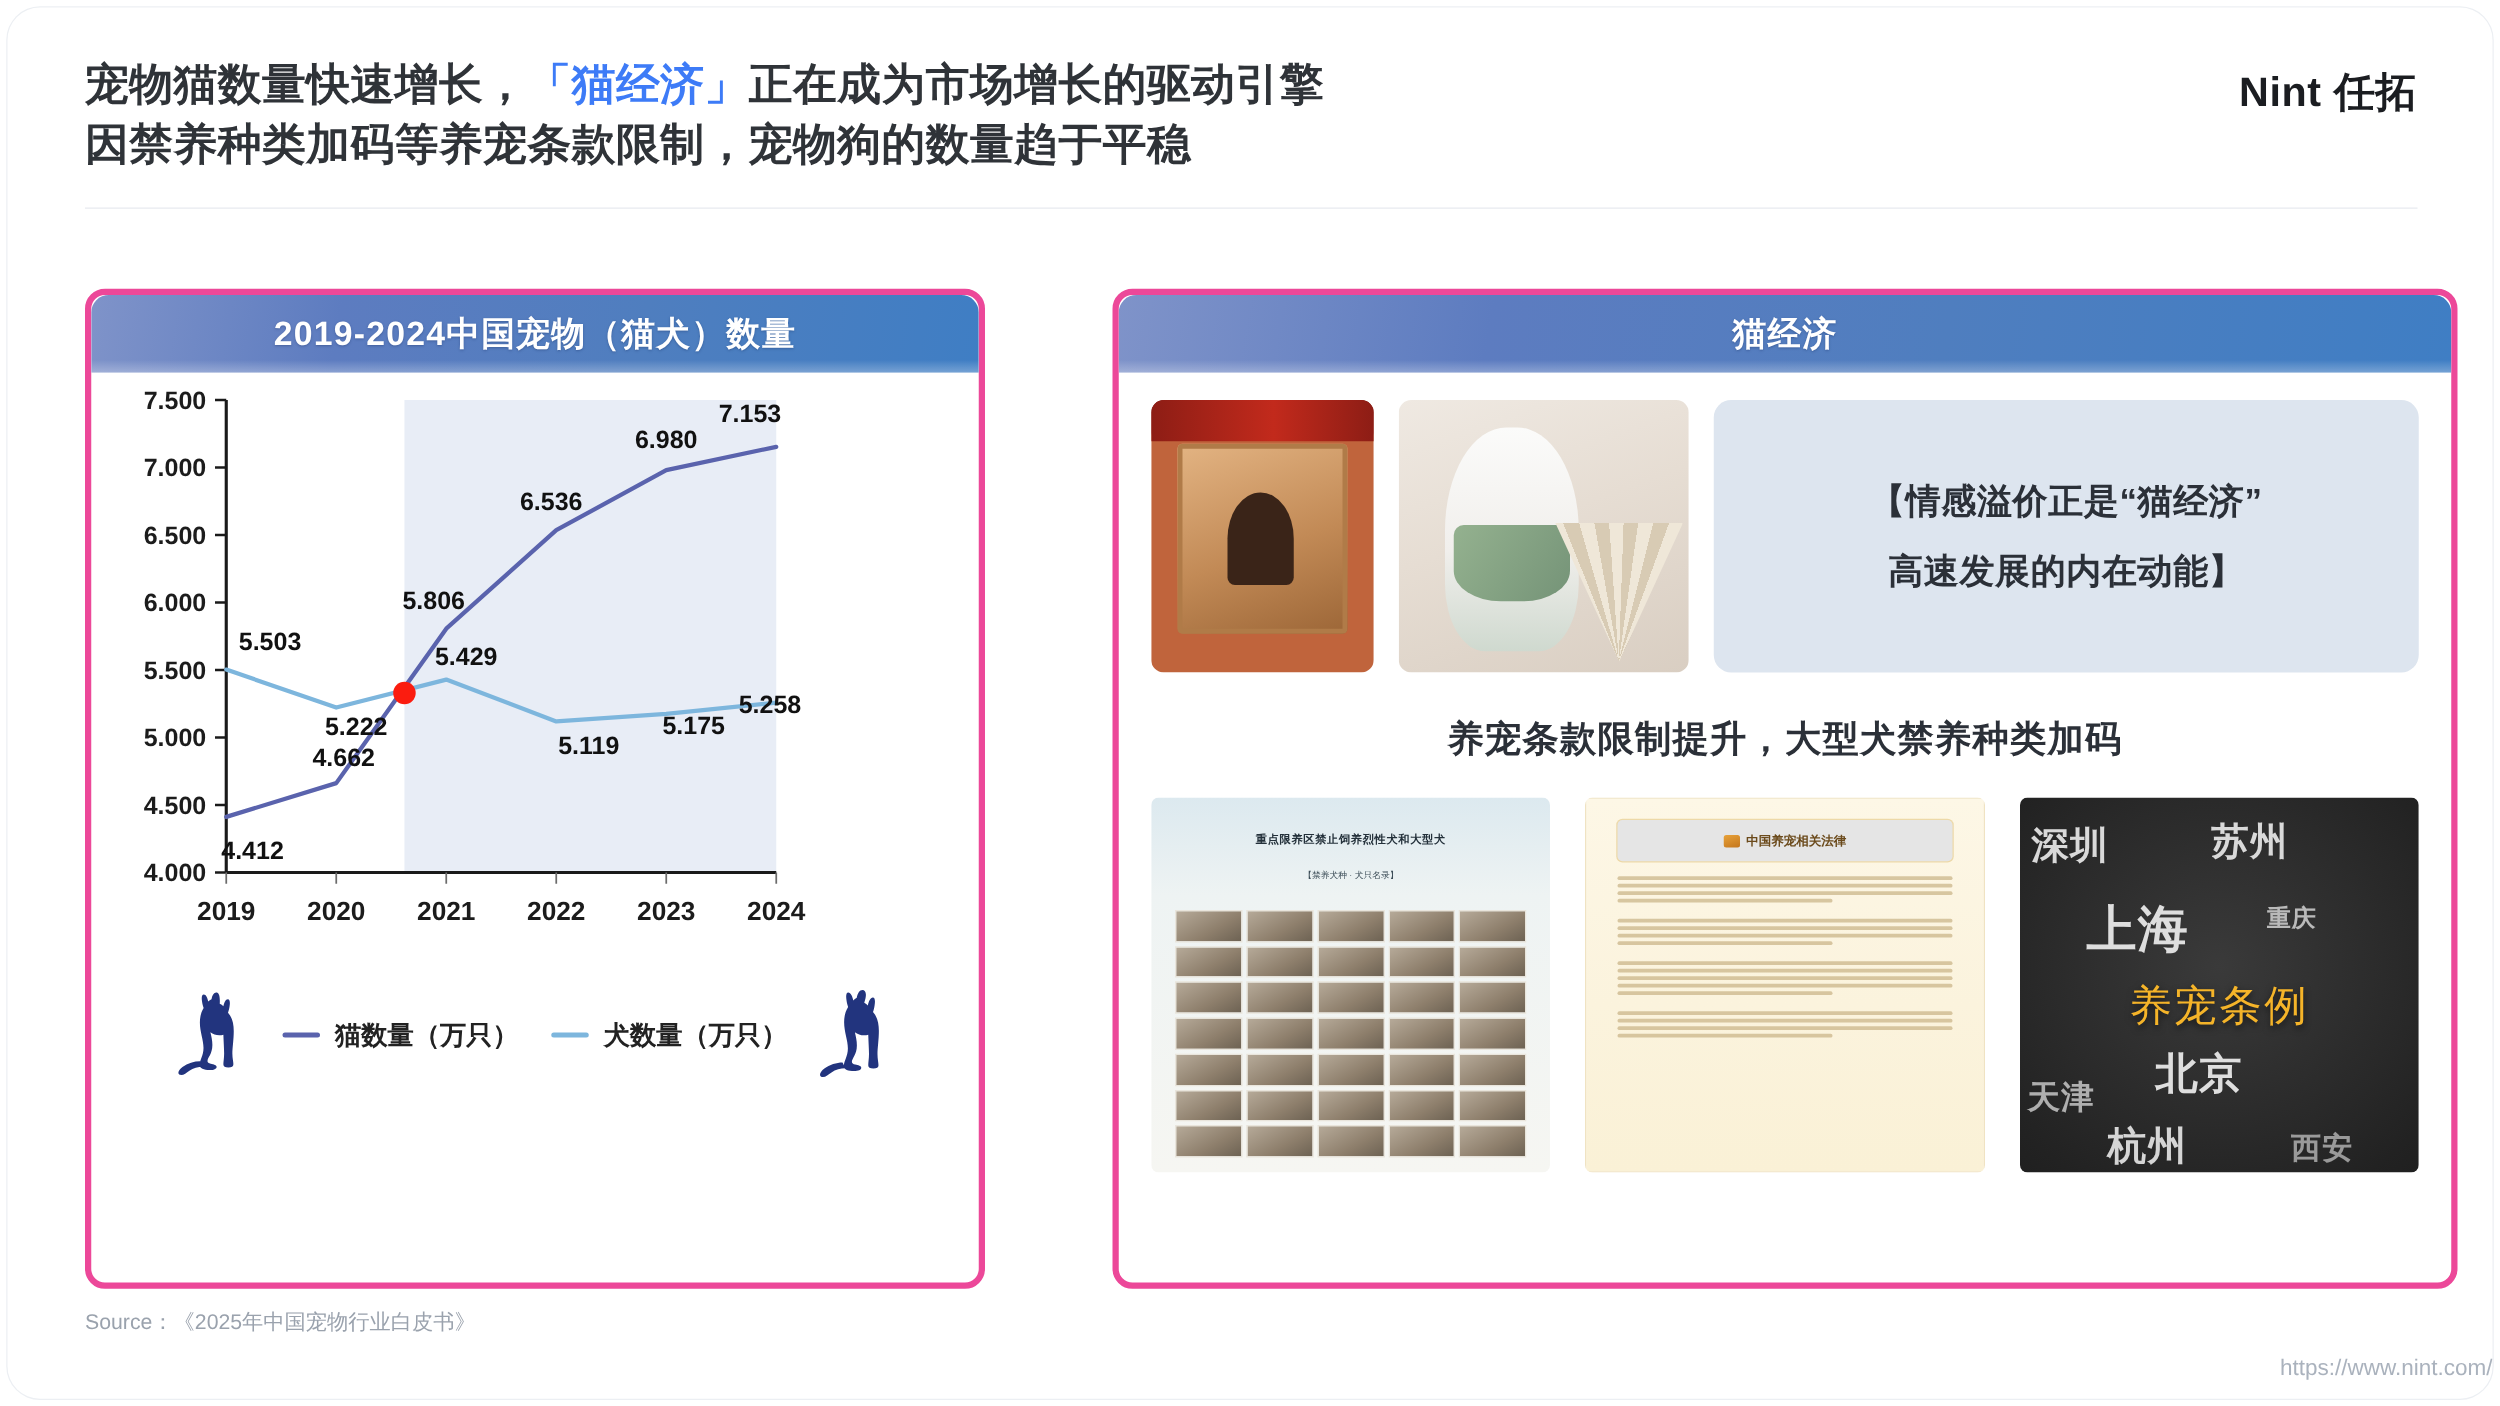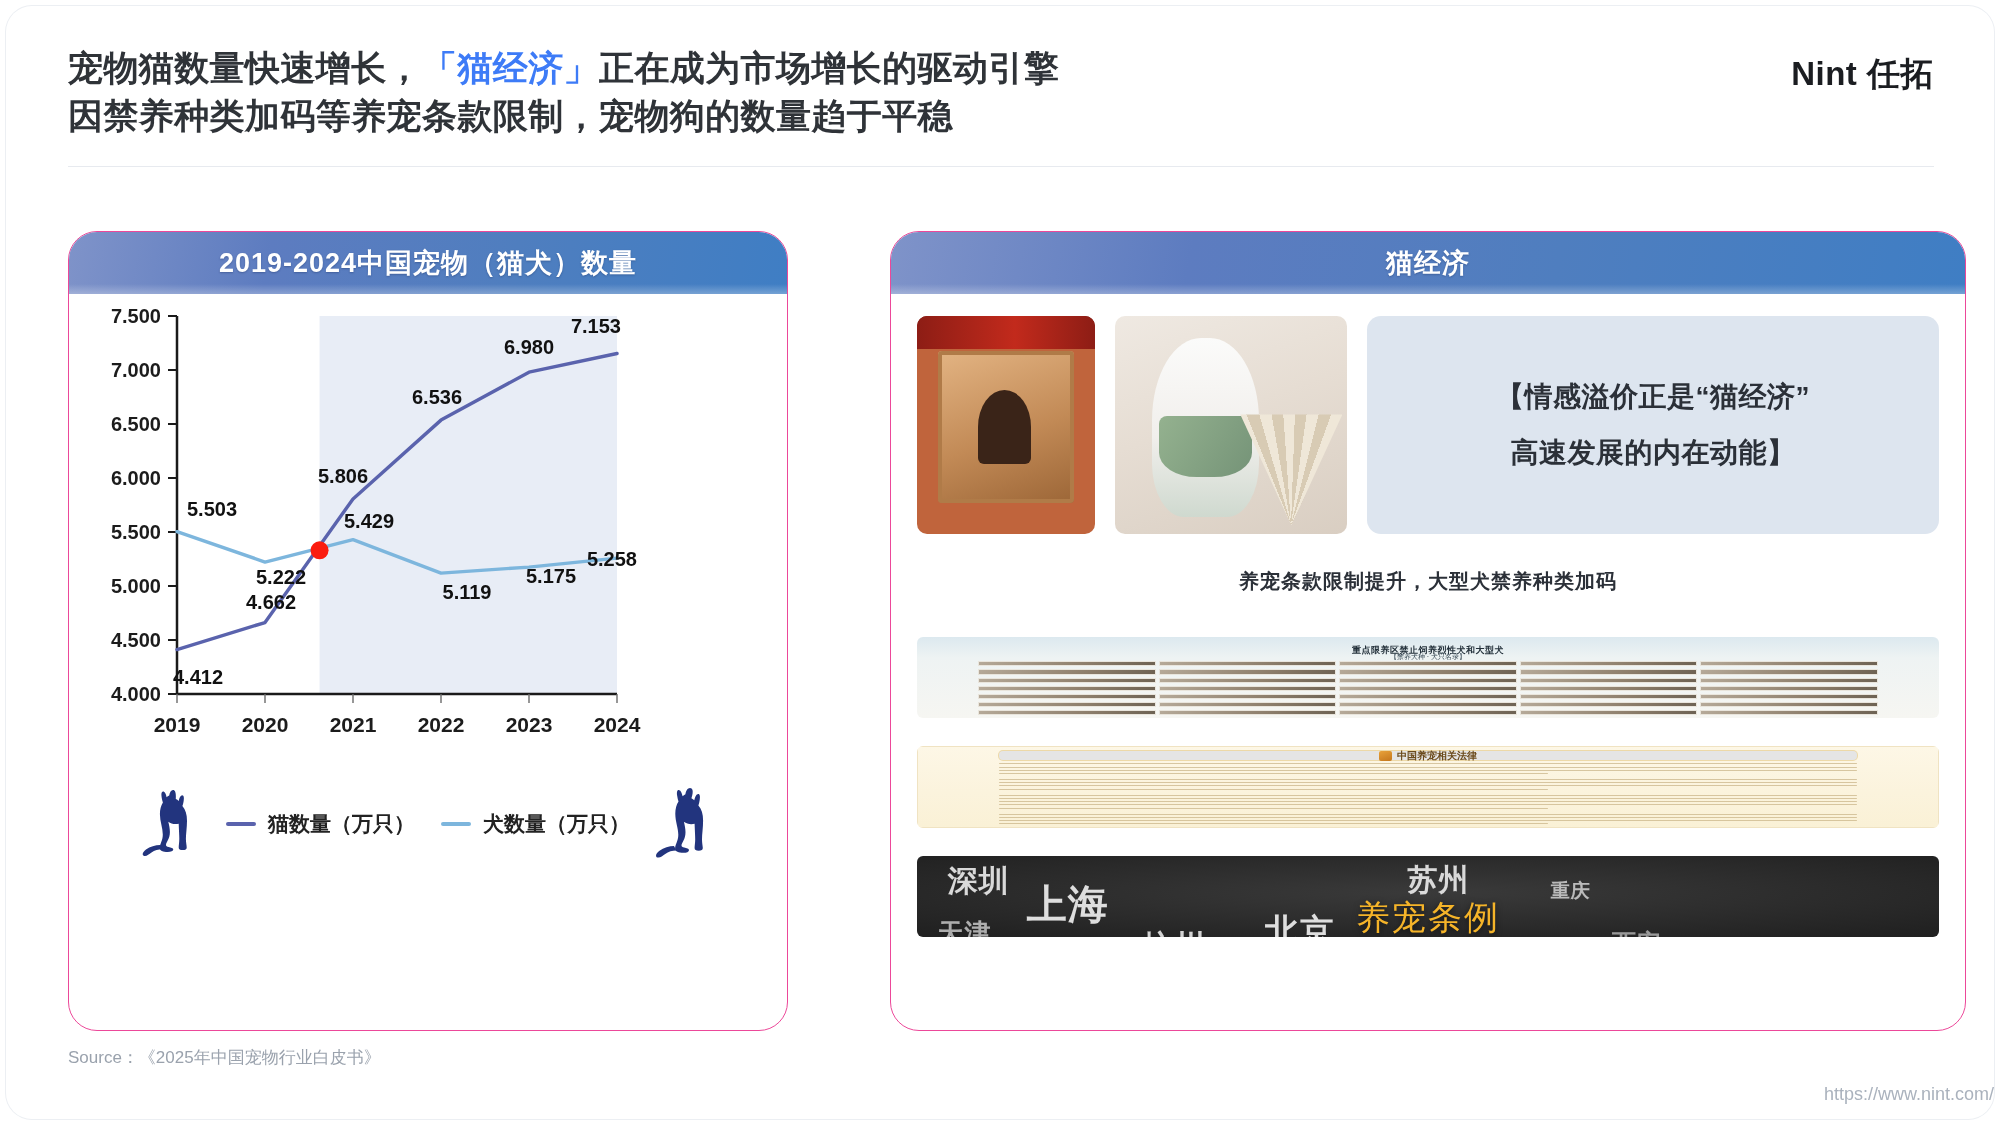--- a/index.html
+++ b/index.html
@@ -46,22 +46,22 @@
   }
   #header-rule {
     position: absolute; left: 62px; right: 60px; top: 160px;
     height: 1px; background: #e7eaef;
   }
 
   
   .card {
     position: absolute;
     background: #ffffff;
-    border: 1px solid #ec4899;
-    border-radius: 29px;
+    border: 5px solid #ec4899;
+    border-radius: 16px;
     overflow: hidden;
   }
   #chart-card { left: 62px; top: 225px; width: 720px; height: 800px; }
   #cat-card   { left: 884px; top: 225px; width: 1076px; height: 800px; }
 
   .card-head {
     position: relative;
     height: 62px;
     background: linear-gradient(100deg,#7f93c9 0%, #5d7cc0 28%, #4f7ebf 62%, #3f7ec4 100%);
     display: flex; align-items: center; justify-content: center;
@@ -124,26 +124,26 @@
     background: #dde5ef;
     border-radius: 14px;
     display: flex; flex-direction: column;
     align-items: center; justify-content: center;
     gap: 18px;
     padding: 30px 22px;
   }
   .quote-line { font-size: 28px; font-weight: 700; color: #2b3038; white-space: nowrap; letter-spacing: .5px; }
 
   #subhead {
-    margin-top: 34px; margin-bottom: 42px;
+    margin-top: 34px; margin-bottom: 26px;
     text-align: center;
-    font-size: 20px; font-weight: 700; color: #2b3038; letter-spacing: 1px;
-  }
-
-  #bottom-row { display: flex; gap: 28px; height: 300px; flex-direction: column; }
+    font-size: 29px; font-weight: 700; color: #2b3038; letter-spacing: 1px;
+  }
+
+  #bottom-row { display: flex; gap: 28px; height: 300px; }
   .doc-thumb { flex: 1 1 0; border-radius: 6px; overflow: hidden; position: relative; }
 
   
   #ph-house-bg {
     position: absolute; inset: 0;
     background:
       linear-gradient(180deg,#7a1d17 0%, #9c2a1e 12%, #c0643c 13%, #c0643c 100%);
   }
   #ph-house-bg::before {
     content: ""; position: absolute; left: 12%; top: 16%; width: 76%; height: 70%;

